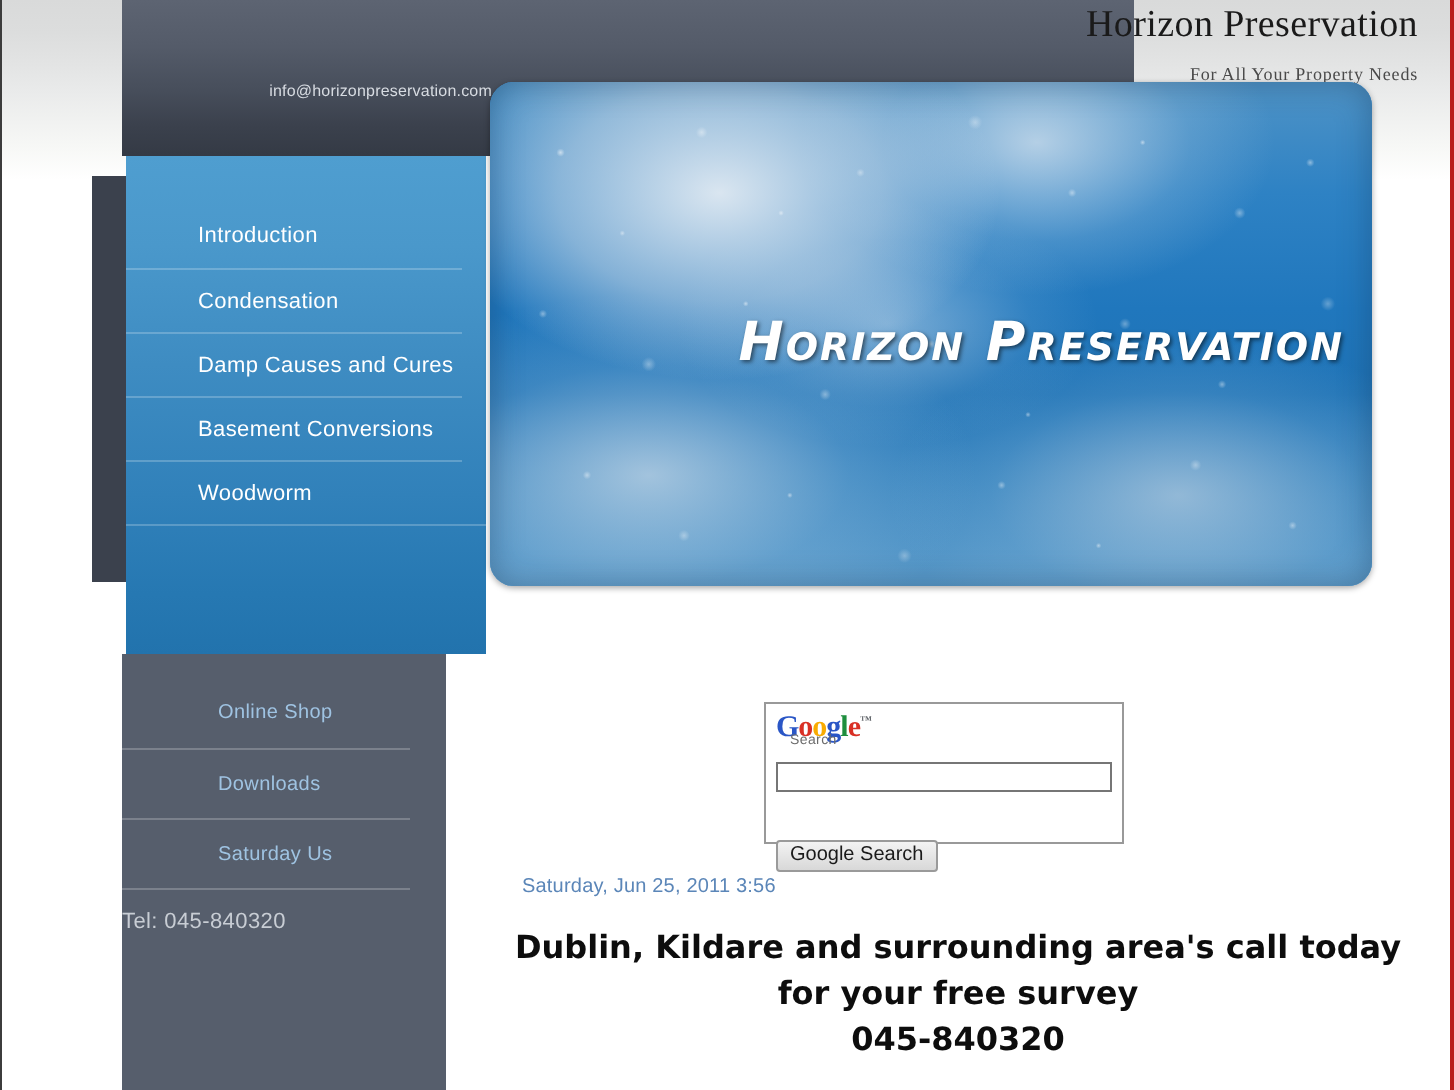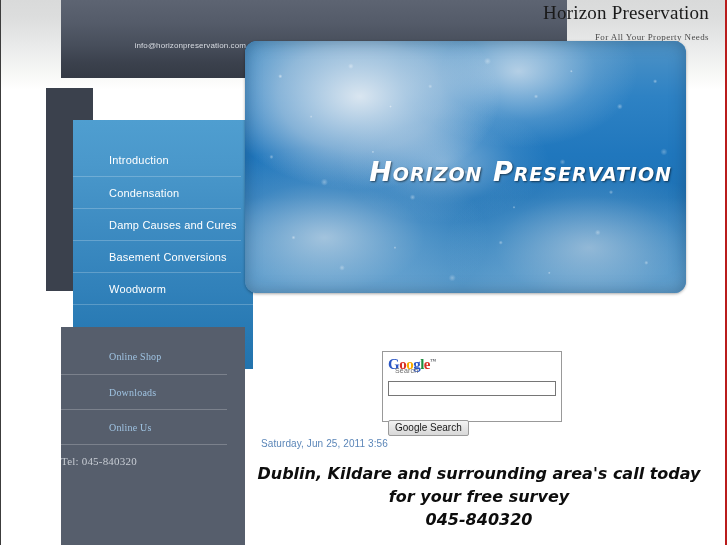--- a/index.html
+++ b/index.html
@@ -105,35 +105,33 @@
   #sidebar {
     position: absolute;
     left: 60px;
     top: 78px;
     width: 180px;
     height: 467px;
     z-index: 3;
   }
   #nav-primary {
     position: absolute;
-    left: 12px; top: 0;
+    left: 2px; top: 0;
     width: 180px;
     height: 249px;
     background: linear-gradient(to bottom,
         #4f9ed0 0%, #4a98cb 18%, #3e8cc2 42%, #3181ba 68%, #2678b2 88%, #2273ad 100%);
-    margin-top: 42px;
   }
   #nav-secondary {
     position: absolute;
     left: 0;
     top: 249px;
-    width: 184px;
+    width: 162px;
     height: 218px;
     background: #565e6c;
-    font-family: Liberation Serif, serif;
   }
 
   .nav-item {
     position: relative;
     display: block;
     height: 32px;
     line-height: 32px;
     box-sizing: border-box;
     cursor: pointer;
   }
@@ -340,21 +338,20 @@
   }
   #promo {
     position: absolute;
     left: 248px;
     top: 462px;
     width: 460px;
     text-align: center;
     font-family: "DejaVu Sans", sans-serif;
     font-size: 16px;
     font-weight: bold;
-    font-style: italic;
     color: #0d0d0d;
     line-height: 23px;
     z-index: 5;
   }
 </style>
 </head>
 <body>
 
 <div id="page">
 
@@ -380,21 +377,21 @@
         <a class="nav-item">Basement Conversions</a>
         <a class="nav-item">Woodworm</a>
         <div class="nav-sep" style="height:0;"></div>
       </div>
     </div>
 
     <div id="nav-secondary">
       <div class="nav-list">
         <a class="nav-item">Online Shop</a>
         <a class="nav-item">Downloads</a>
-        <a class="nav-item">Online Us</a>
+        <a class="nav-item">Saturday Us</a>
         <div id="nav-tel-wrap">
           <div id="nav-tel">Tel: 045-840320</div>
         </div>
       </div>
     </div>
 
   </div>
 
   <div id="banner">
     <div id="banner-sky"></div>

